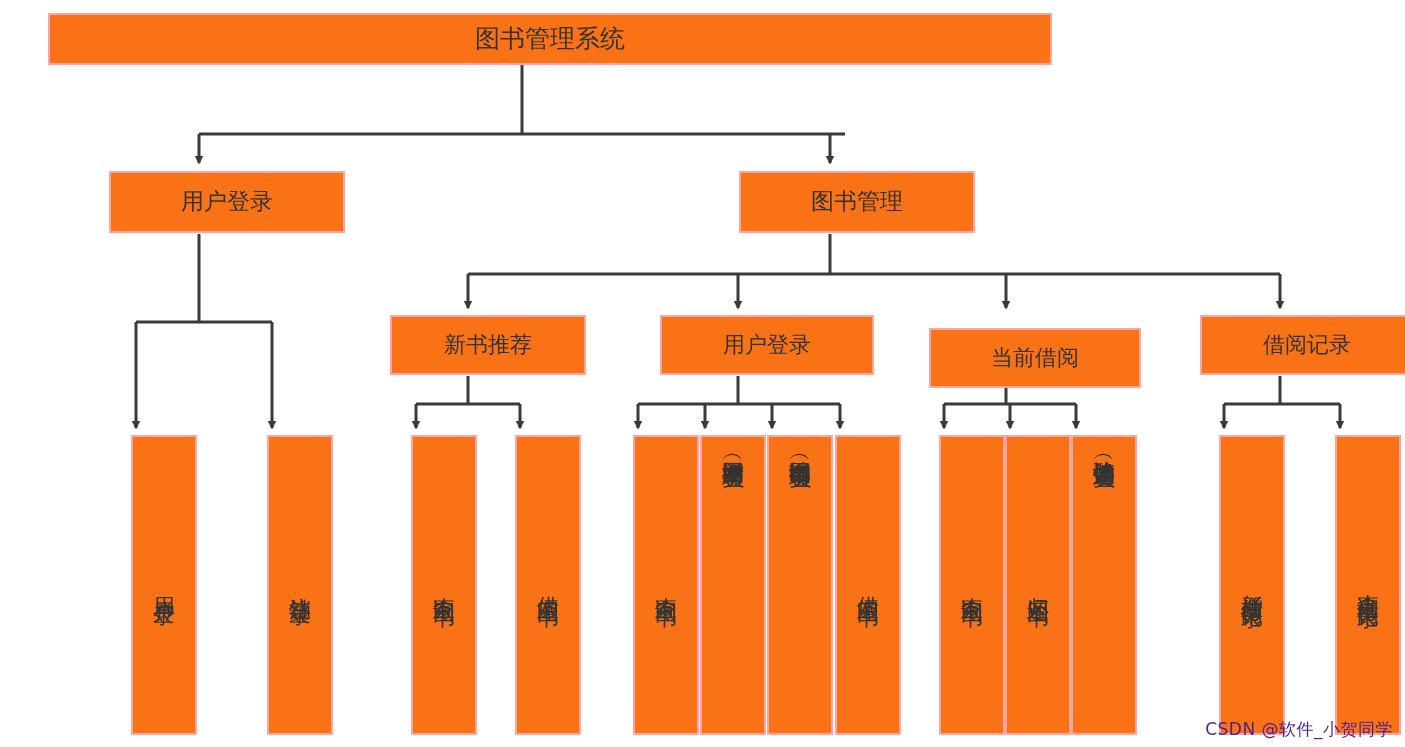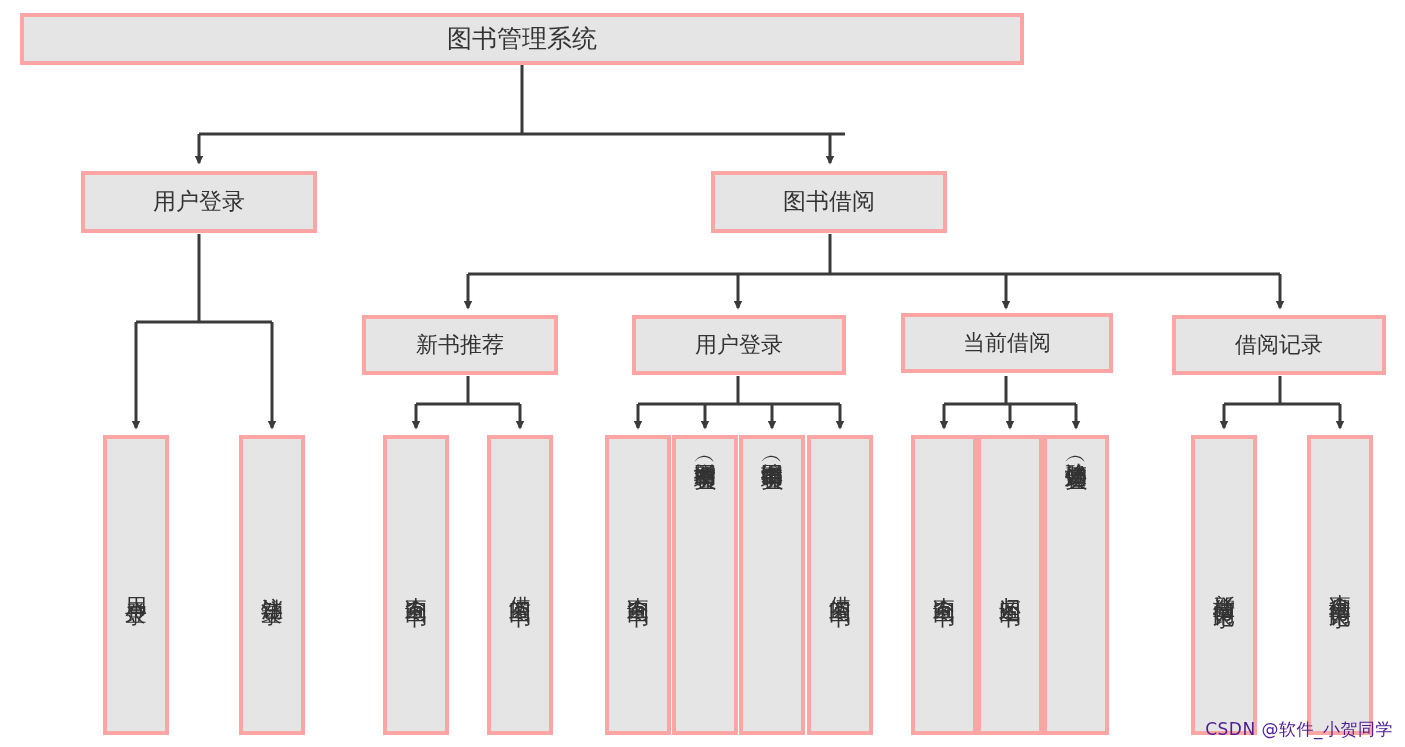--- a/index.html
+++ b/index.html
@@ -22,28 +22,29 @@
   #edge-layer {
     position: absolute;
     left: 0;
     top: 0;
     width: 1405px;
     height: 747px;
   }
   .node {
     position: absolute;
     box-sizing: border-box;
-    background: #e5e5e5;
-    border: 4px solid #fca5a5;
+    background: #f97316;
+    border: 2px solid #fca5a5;
     display: flex;
     align-items: center;
     justify-content: center;
     color: #333333;
     line-height: 1.18;
     text-align: center;
+    margin-left: 28px;
   }
   .node-label {
     display: block;
     color: #333333;
   }
   .level-0 .node-label { font-size: 25px; }
   .level-1 .node-label { font-size: 23px; }
   .level-2 .node-label { font-size: 22px; }
   .leaf {
     padding-top: 6px;
@@ -126,30 +127,30 @@
   </svg>
 
   <div class="node level-0" style="left:20px; top:13px; width:1004px; height:52px;">
     <span class="node-label">图书管理系统</span>
   </div>
 
   <div class="node level-1" style="left:81px; top:171px; width:236px; height:62px;">
     <span class="node-label">用户登录</span>
   </div>
   <div class="node level-1" style="left:711px; top:171px; width:236px; height:62px;">
-    <span class="node-label">图书借阅</span>
+    <span class="node-label">图书管理</span>
   </div>
 
   <div class="node level-2" style="left:362px; top:315px; width:196px; height:60px;">
     <span class="node-label">新书推荐</span>
   </div>
   <div class="node level-2" style="left:632px; top:315px; width:214px; height:60px;">
     <span class="node-label">用户登录</span>
   </div>
-  <div class="node level-2" style="left:901px; top:313px; width:212px; height:60px;">
+  <div class="node level-2" style="left:901px; top:328px; width:212px; height:60px;">
     <span class="node-label">当前借阅</span>
   </div>
   <div class="node level-2" style="left:1172px; top:315px; width:214px; height:60px;">
     <span class="node-label">借阅记录</span>
   </div>
 
   <div class="node leaf center-text" style="left:103px; top:435px; width:66px; height:300px;">
     <span class="node-label">用户登录</span>
   </div>
   <div class="node leaf center-text" style="left:239px; top:435px; width:66px; height:300px;">

